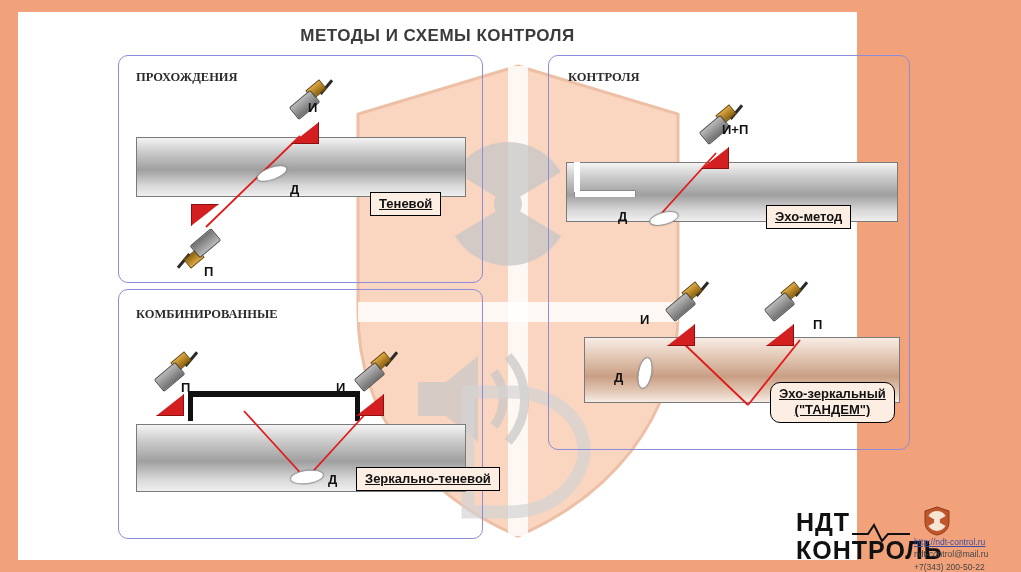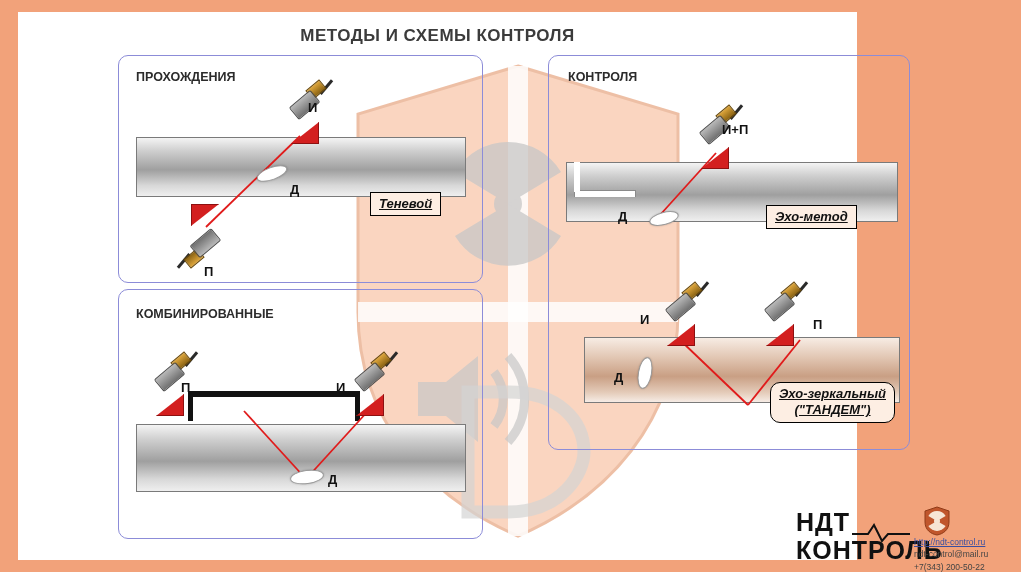--- a/index.html
+++ b/index.html
@@ -44,20 +44,21 @@
     border-radius: 10px;
     box-sizing: border-box;
     background: transparent;
   }
   .panel-label {
     position: absolute;
     font-size: 12.5px;
     font-weight: bold;
     color: #2b2b2b;
     white-space: nowrap;
+    font-family: Liberation Serif, serif;
   }
   #panel-transmission { left: 100px; top: 43px;  width: 365px; height: 228px; }
   #panel-reflection   { left: 530px; top: 43px;  width: 362px; height: 395px; }
   #panel-combined     { left: 100px; top: 277px; width: 365px; height: 250px; }
 
   
   .specimen {
     position: absolute;
     background: linear-gradient(to bottom, #f4f4f4 0%, #cfcfcf 22%, #9f9f9f 55%, #d8d8d8 82%, #efefef 100%);
     border: 1px solid #7a7a7a;
@@ -141,21 +142,20 @@
     transform-origin: 0 0;
   }
 
   
   .caption {
     position: absolute;
     background: #fdeee3;
     border: 1px solid #000;
     font-size: 13px;
     font-weight: bold;
-    font-style: italic;
     color: #111;
     text-decoration: underline;
     padding: 3px 8px;
     white-space: nowrap;
     text-align: center;
     line-height: 1.25;
   }
 
   
   .watermark {
@@ -359,20 +359,21 @@
       <div class="cable"></div>
         <div class="cap"></div>
         <div class="body"></div>
         <div class="wedge"></div>
     </div>
     <div class="probe-label" style="left:318px; top:368px;">И</div>
 
     <div class="defect" style="left:272px; top:458px; width:32px; height:12px; transform: rotate(-8deg);"></div>
     <div class="defect-label" style="left:310px; top:460px;">Д</div>
 
+    <div class="caption" style="left:338px; top:455px;">Зеркально-теневой</div>
 
     <div class="logo">
       <div class="logo-text">НДТ</div>
       <div class="logo-text2">КОНТРОЛЬ</div>
       <svg class="logo-pulse" width="58" height="20">
         <polyline points="0,12 16,12 22,3 30,19 36,12 58,12" fill="none" stroke="#111" stroke-width="2"></polyline>
       </svg>
       <svg class="logo-mark" viewBox="0 0 26 30">
         <path d="M13 1 L25 5 L25 16 C25 24 19 28 13 29 C7 28 1 24 1 16 L1 5 Z" fill="#c0562c" stroke="#8f3b18" stroke-width="1"></path>
         <circle cx="13" cy="15" r="3" fill="#f7e5d4"></circle>

